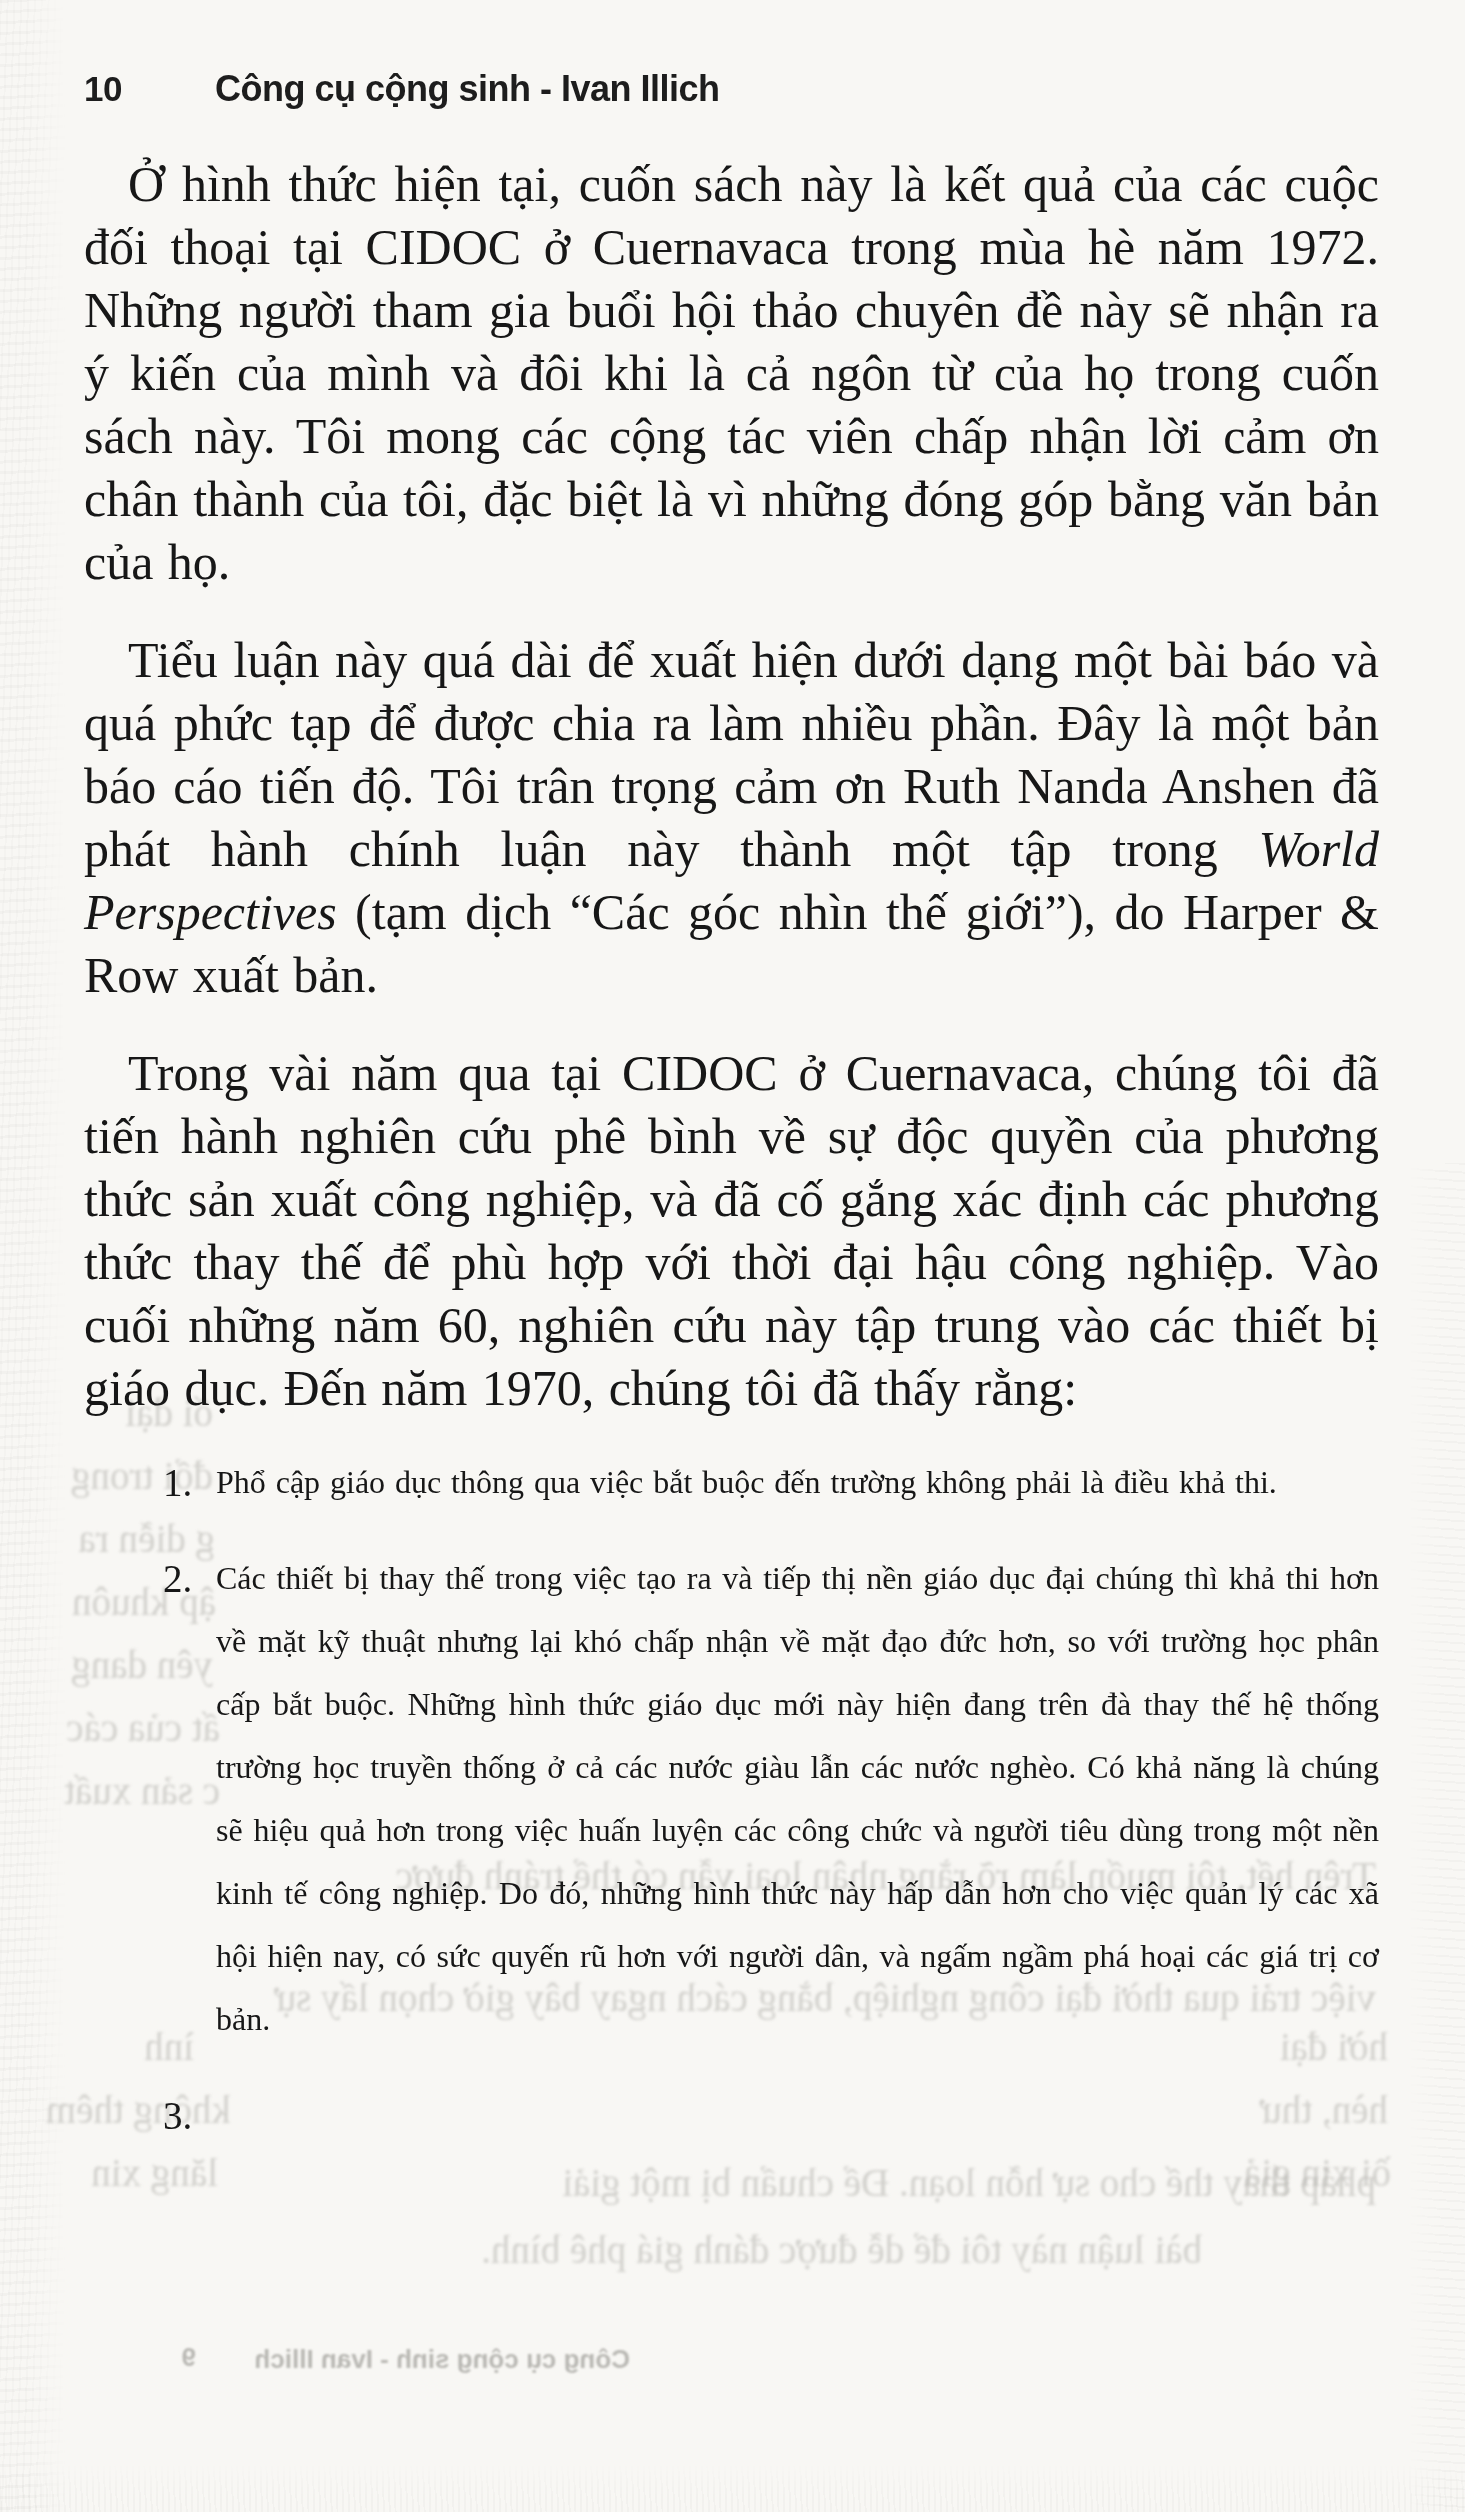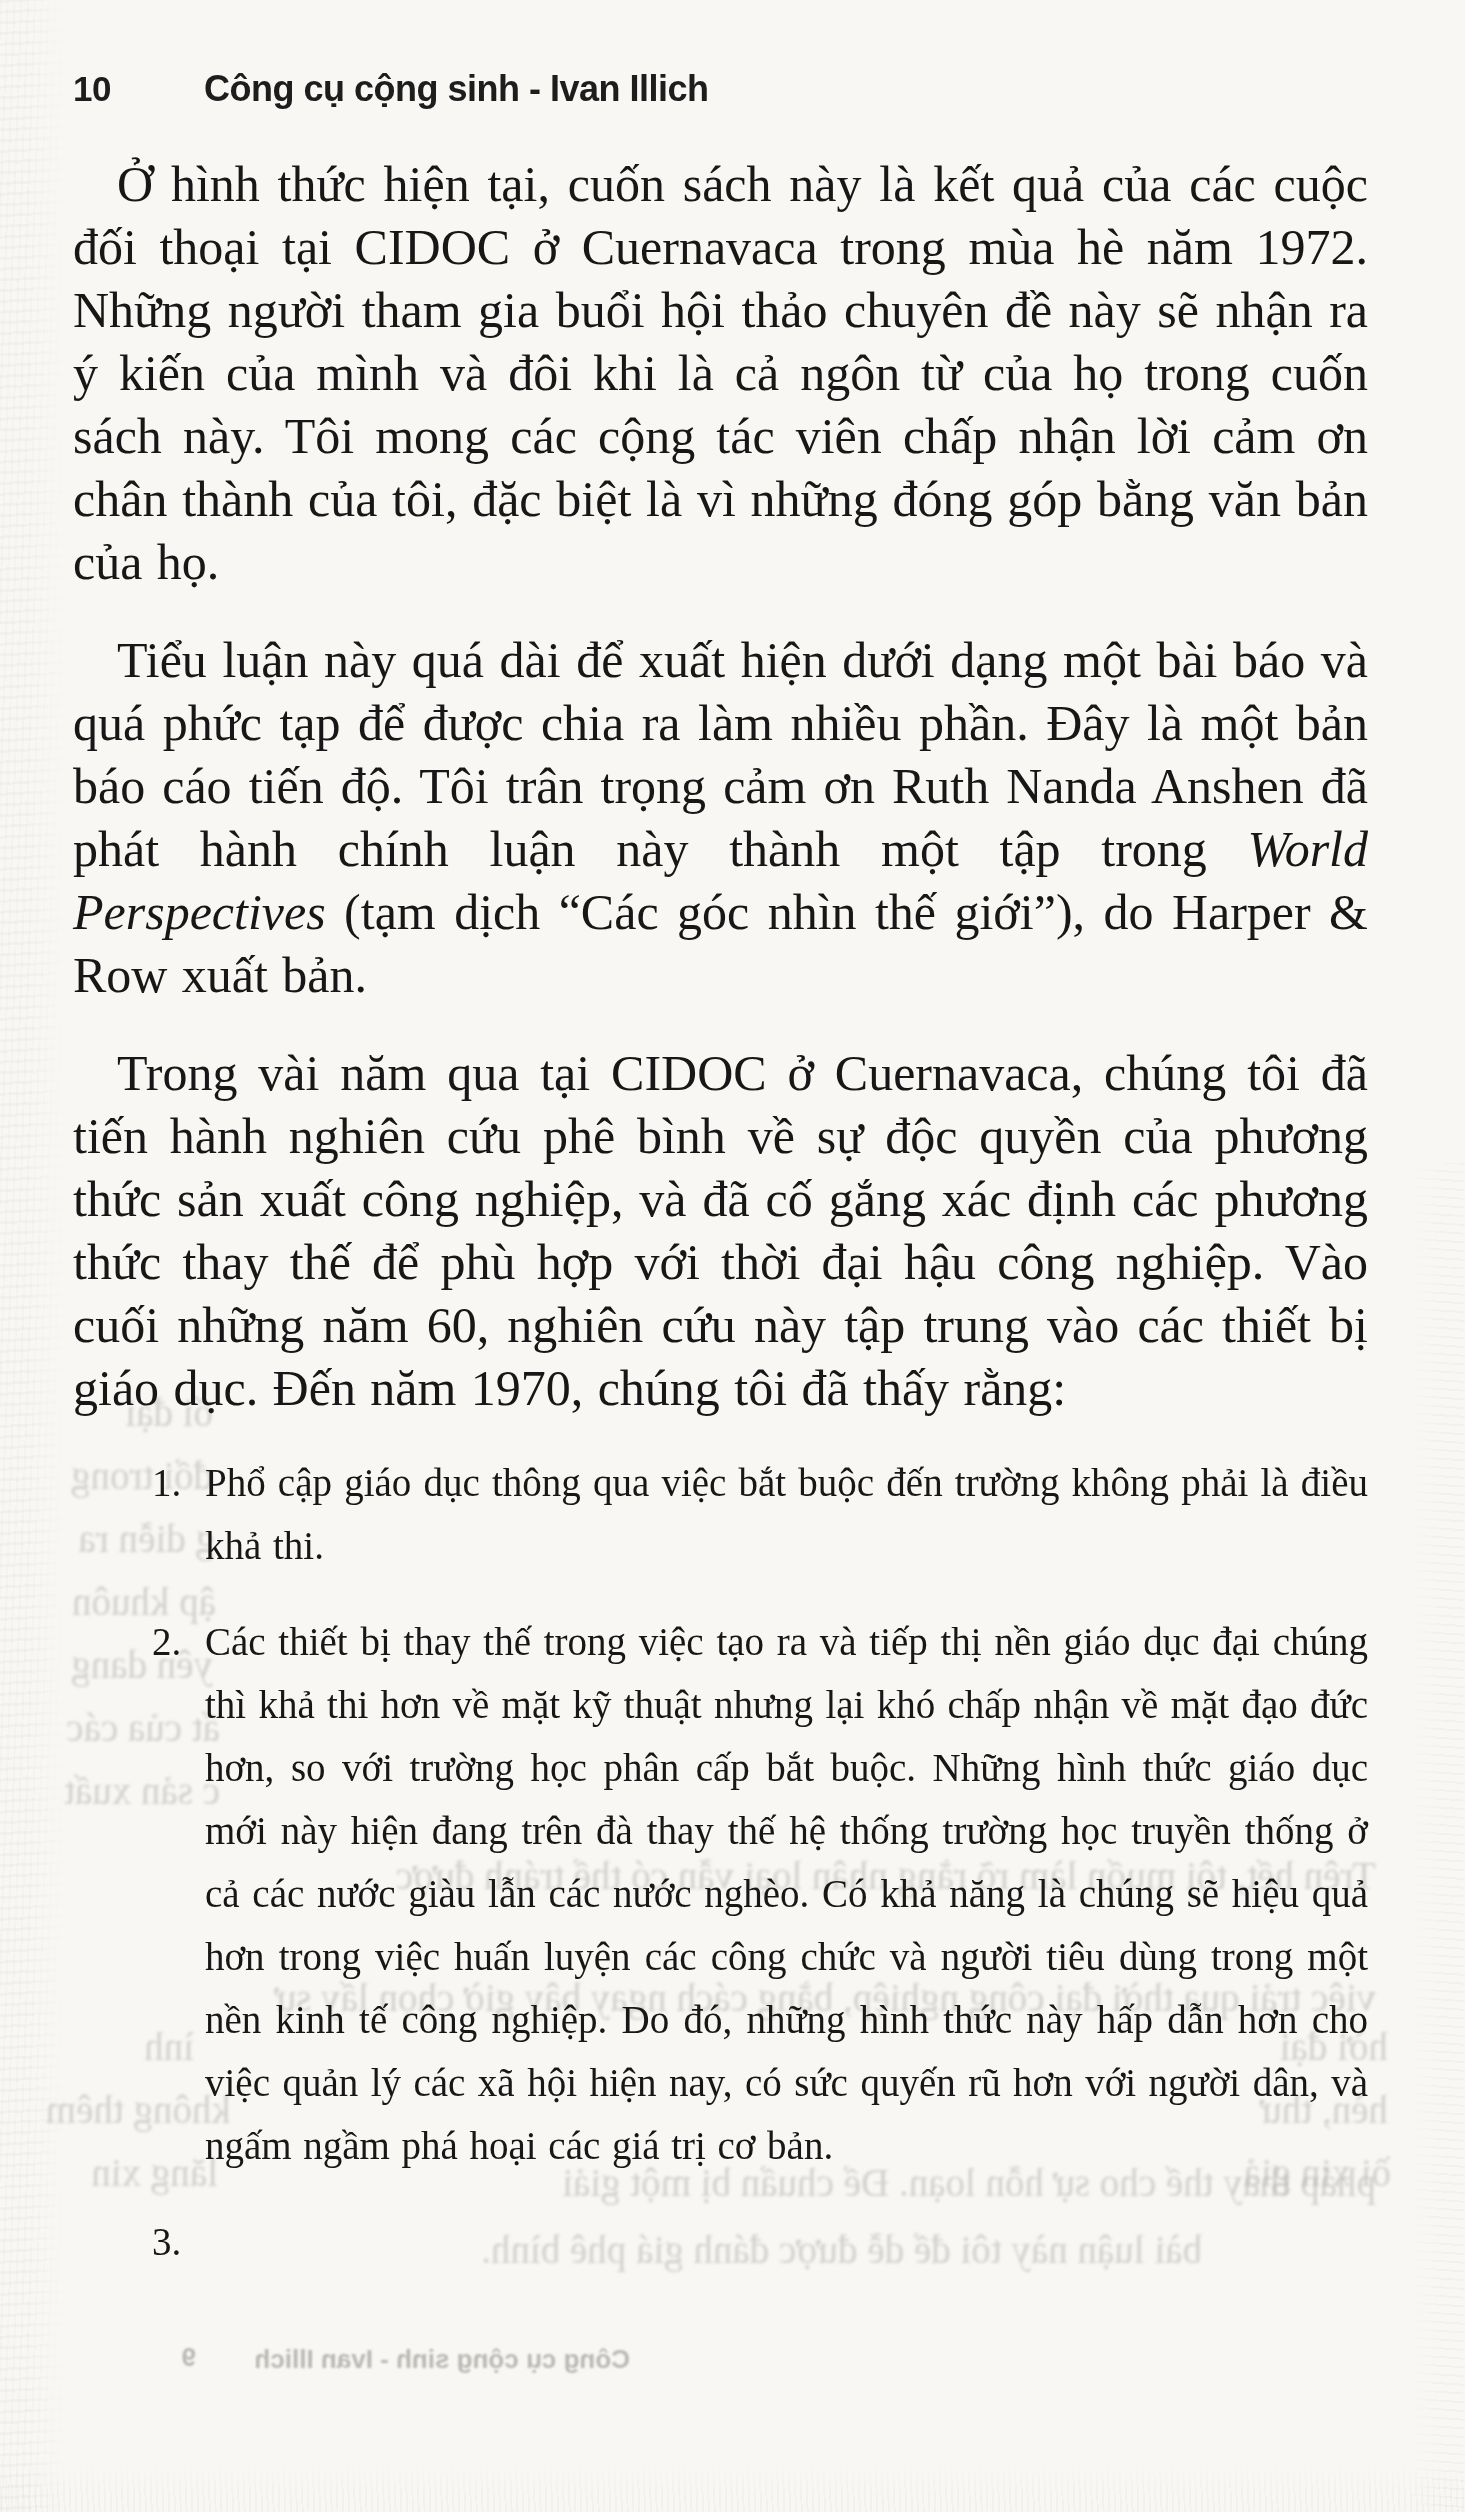--- a/index.html
+++ b/index.html
@@ -31,21 +31,21 @@
             mask-image:linear-gradient(270deg,#000 0 21.3px,transparent 58px);
   }
   .edge-bottom{
     left:0;bottom:0;width:1465px;height:58px;
     background:repeating-linear-gradient(88deg, rgba(0,0,0,0.06) 0 1.9px, rgba(0,0,0,0) 1.9px 5.8px);
     opacity:.45;
     -webkit-mask-image:linear-gradient(0deg,#000 0 13.6px,transparent 53px);
             mask-image:linear-gradient(0deg,#000 0 13.6px,transparent 53px);
   }
 
-  .content{position:absolute;left:73px;top:0;width:1295px;}
+  .content{position:absolute;left:84px;top:0;width:1295px;}
 
   .running-head{
     margin-top:68px;
     display:flex;align-items:baseline;
     font-family:"Liberation Sans","DejaVu Sans",sans-serif;
     font-weight:700;color:#1d1d1d;
     letter-spacing:-0.5px;
   }
   .page-num{font-size:35px;}
   .head-title{font-size:36px;margin-left:93px;}
@@ -64,21 +64,21 @@
 
   .numlist{margin-top:31px;}
   .list-item{display:flex;align-items:flex-start;}
   .list-item + .list-item{margin-top:33px;}
   .item-num{
     flex:none;width:53px;margin-left:79px;
     font-size:39px;line-height:63px;
   }
   .item-text{
     flex:1;
-    font-size:39px;line-height:63px;
+    font-size:32px;line-height:63px;
     text-align:justify;text-align-last:left;
     word-spacing:1.9px;
   }
 
   
   .ghost{
     position:absolute;
     transform:scaleX(-1);
     color:#b7b6b1;
     opacity:.6;

